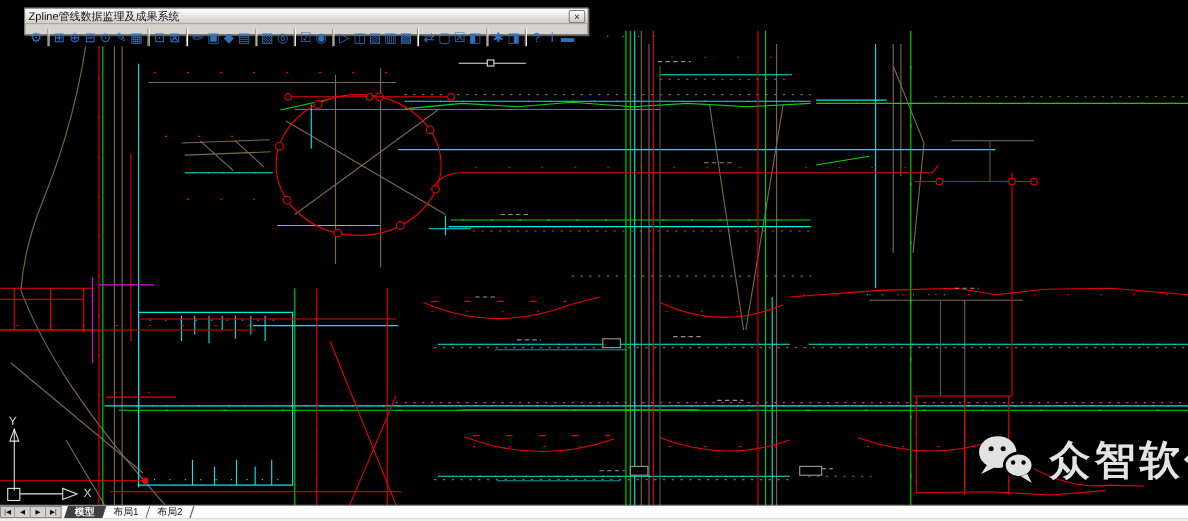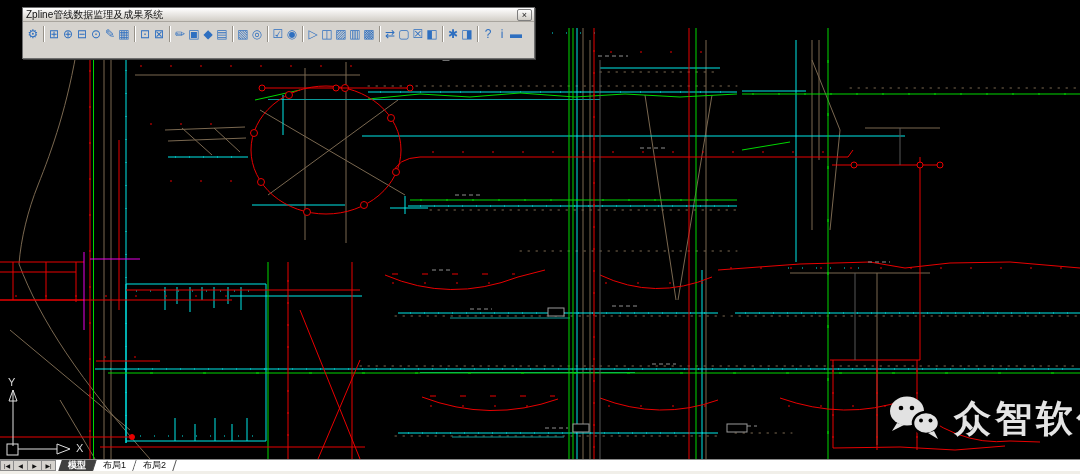--- a/index.html
+++ b/index.html
@@ -27,21 +27,21 @@
   .cap{stroke-dasharray:6 24;stroke-width:2;}
   .xm{stroke-dasharray:2 24;stroke-width:5;}
   .xs{stroke-dasharray:3 50;stroke-width:5;}
   .lbl{stroke:#8f8f8f;stroke-dasharray:4 3;}
   .w15{stroke-width:1.5;} .w2{stroke-width:2;}
   .w3{stroke-width:3;} .w4{stroke-width:4;}
   .fillk{fill:#000;}
   .ucs-t{font-size:11px;fill:#d8d8d8;stroke:none;}
 
   
-  .palette{position:absolute;left:22px;top:7px;width:513px;height:52px;
+  .palette{position:absolute;left:22px;top:7px;width:513px;height:25px;
     background:var(--window_bg,#d6d3ce);border:1px solid #6f6f6f;box-shadow:1px 1px 0 #3c3c3c;}
   .titlebar{position:relative;height:14px;background:linear-gradient(#ffffff,#d2cec7);
     border-bottom:1px solid #a9a59e;display:flex;align-items:center;padding:0 3px;}
   .title{font-size:10px;color:#111;white-space:nowrap;}
   .closebtn{position:absolute;right:2px;top:1px;width:15px;height:12px;font-size:9px;line-height:10px;
     text-align:center;color:#222;background:linear-gradient(#fdfdfd,#cfccc5);border:1px solid #7e7e7e;
     border-radius:2px;cursor:default;}
   .tbar{display:flex;align-items:center;height:24px;padding:0 3px;}
   .ticon{width:14px;height:19px;line-height:19px;text-align:center;font-size:12px;
     color:var(--icon_blue,#2e6fc0);cursor:default;}

